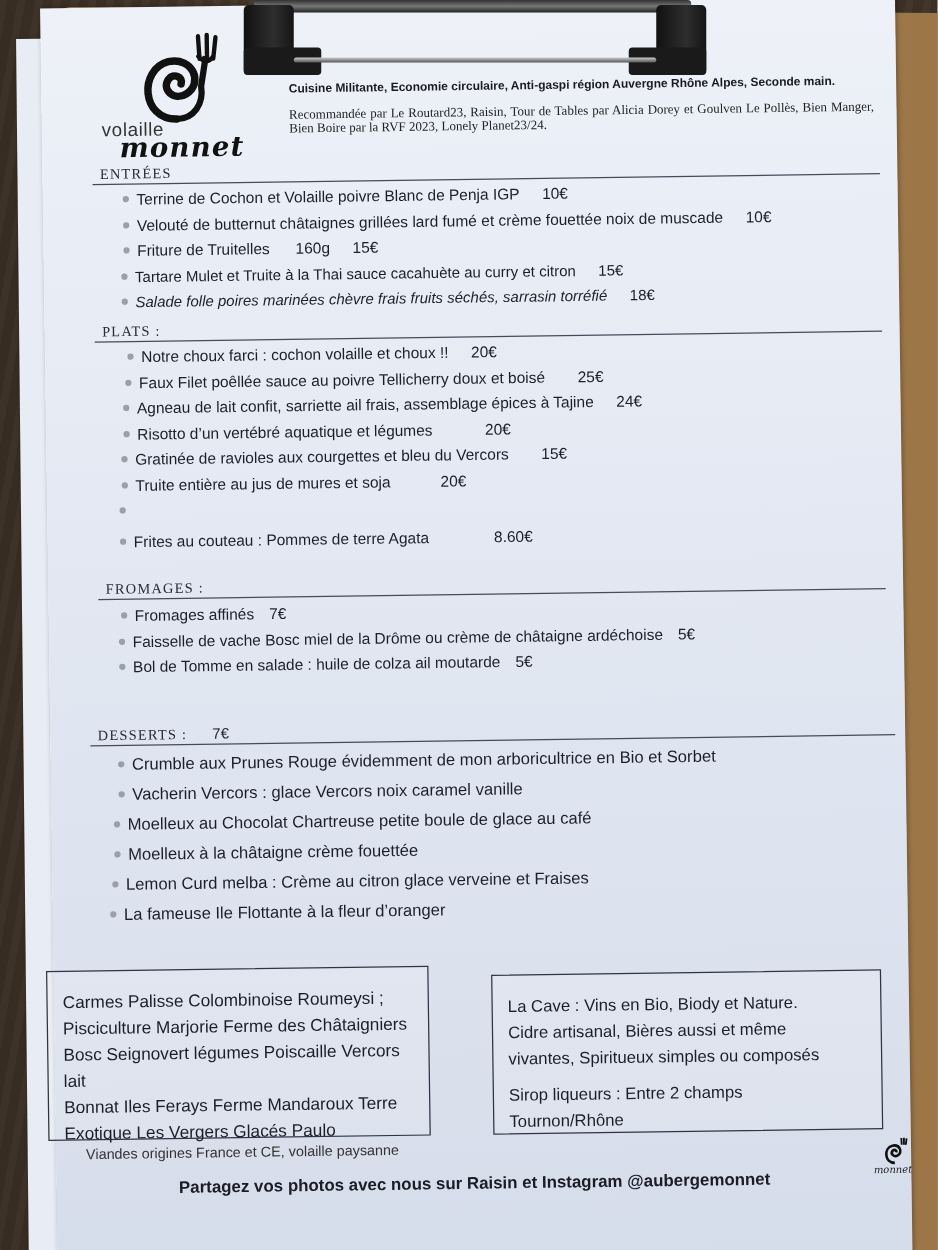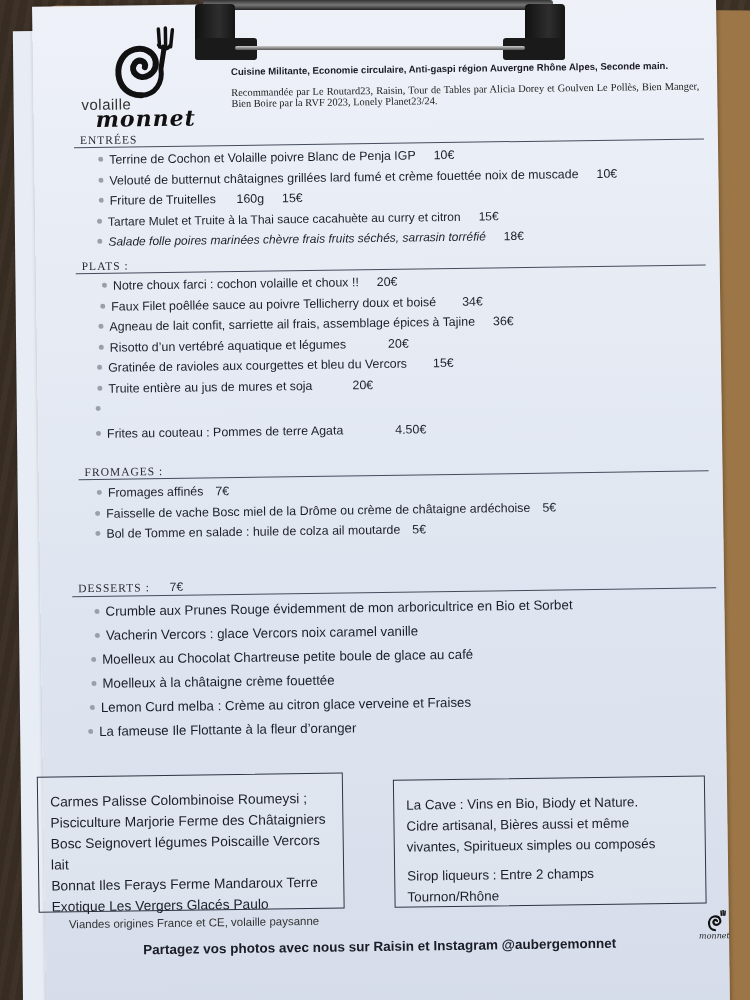--- a/index.html
+++ b/index.html
@@ -117,27 +117,27 @@
       <div class="item" style="margin-left:4px;white-space:pre"><span class="dot"></span><span>Friture de Truitelles      160g</span><span class="price">15€</span></div>
       <div class="item" style="margin-left:2px;font-size:12px"><span class="dot"></span><span>Tartare Mulet et Truite à la Thai sauce cacahuète au curry et citron</span><span class="price">15€</span></div>
       <div class="item" style="margin-left:2px;font-size:12px;font-style:italic"><span class="dot"></span><span>Salade folle poires marinées chèvre frais fruits séchés, sarrasin torréfié</span><span class="price" style="font-style:normal">18€</span></div>
     </div>
   </div>
 
   <div class="section" style="top:254px">
     <div class="section-title"><span>PLATS :</span></div>
     <div style="padding-left:16px; padding-top:2px">
       <div class="item" style="margin-left:10px"><span class="dot"></span><span>Notre choux farci :  cochon volaille et choux !!</span><span class="price">20€</span></div>
-      <div class="item" style="margin-left:8px"><span class="dot"></span><span>Faux Filet poêllée sauce au poivre Tellicherry doux et boisé</span><span class="price" style="margin-left:26px">34€</span></div>
-      <div class="item" style="margin-left:6px"><span class="dot"></span><span>Agneau de lait confit, sarriette ail frais, assemblage épices à Tajine</span><span class="price">36€</span></div>
+      <div class="item" style="margin-left:8px"><span class="dot"></span><span>Faux Filet poêllée sauce au poivre Tellicherry doux et boisé</span><span class="price" style="margin-left:26px">25€</span></div>
+      <div class="item" style="margin-left:6px"><span class="dot"></span><span>Agneau de lait confit, sarriette ail frais, assemblage épices à Tajine</span><span class="price">24€</span></div>
       <div class="item" style="margin-left:6px"><span class="dot"></span><span>Risotto d’un vertébré aquatique et légumes</span><span class="price" style="margin-left:42px">20€</span></div>
       <div class="item" style="margin-left:4px"><span class="dot"></span><span>Gratinée de ravioles aux courgettes et bleu du Vercors</span><span class="price" style="margin-left:26px">15€</span></div>
       <div class="item" style="margin-left:4px"><span class="dot"></span><span>Truite entière au jus de mures et soja</span><span class="price" style="margin-left:40px">20€</span></div>
       <div class="item" style="margin-left:2px"><span class="dot"></span><span></span></div>
-      <div class="item" style="margin-left:2px;margin-top:4px"><span class="dot"></span><span>Frites au couteau : Pommes de terre Agata</span><span class="price" style="margin-left:52px">4.50€</span></div>
+      <div class="item" style="margin-left:2px;margin-top:4px"><span class="dot"></span><span>Frites au couteau : Pommes de terre Agata</span><span class="price" style="margin-left:52px">8.60€</span></div>
     </div>
   </div>
 
   <div class="section" style="top:460px">
     <div class="section-title"><span>FROMAGES :</span></div>
     <div style="padding-left:12px; padding-top:3px">
       <div class="item" style="margin-left:6px"><span class="dot"></span><span>Fromages affinés</span><span class="price" style="margin-left:12px">7€</span></div>
       <div class="item" style="margin-left:4px"><span class="dot"></span><span>Faisselle de vache Bosc miel de la Drôme ou crème de châtaigne ardéchoise</span><span class="price" style="margin-left:12px">5€</span></div>
       <div class="item" style="margin-left:4px"><span class="dot"></span><span>Bol de Tomme en salade : huile de colza ail moutarde</span><span class="price" style="margin-left:12px">5€</span></div>
     </div>

